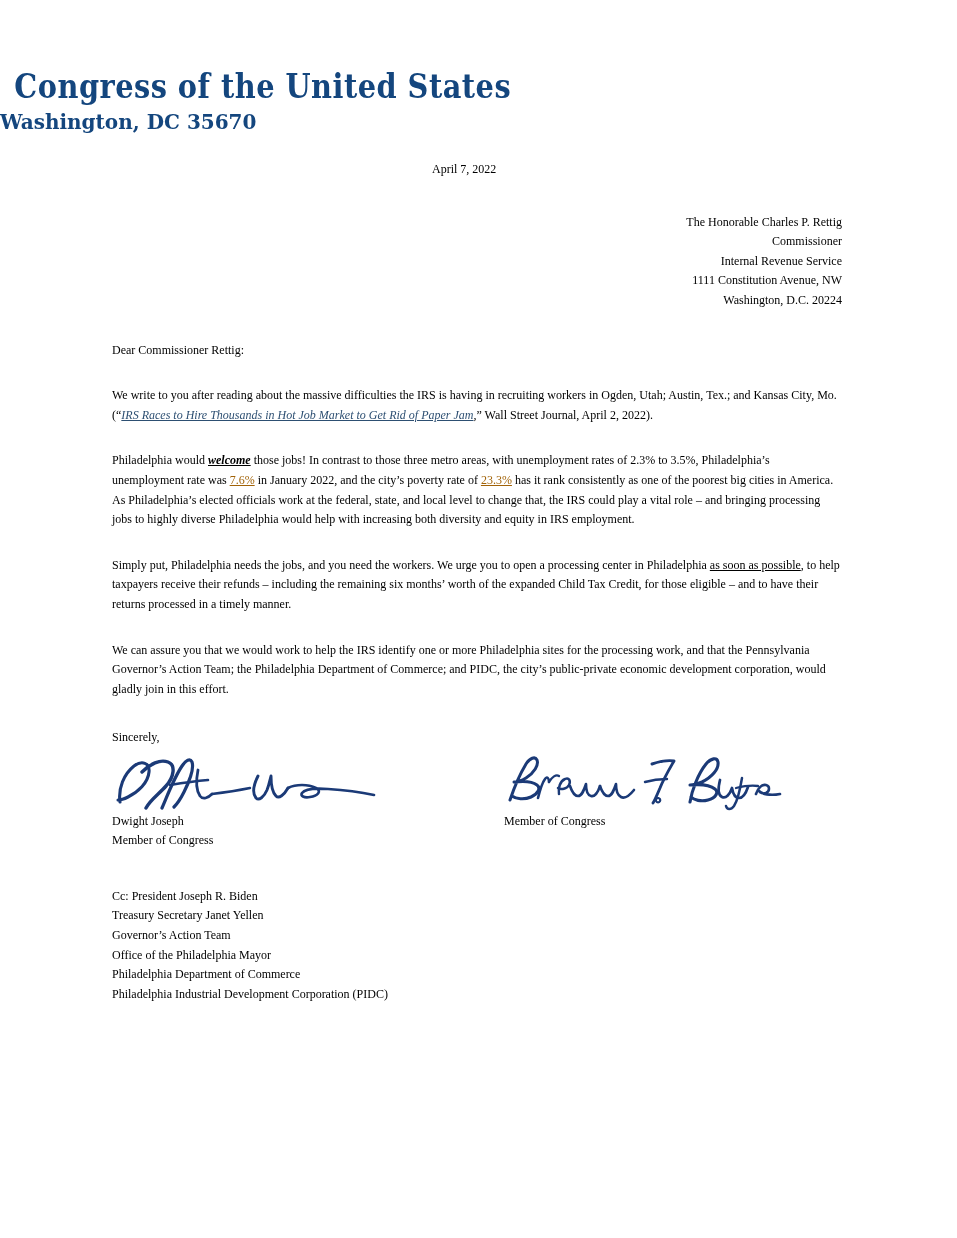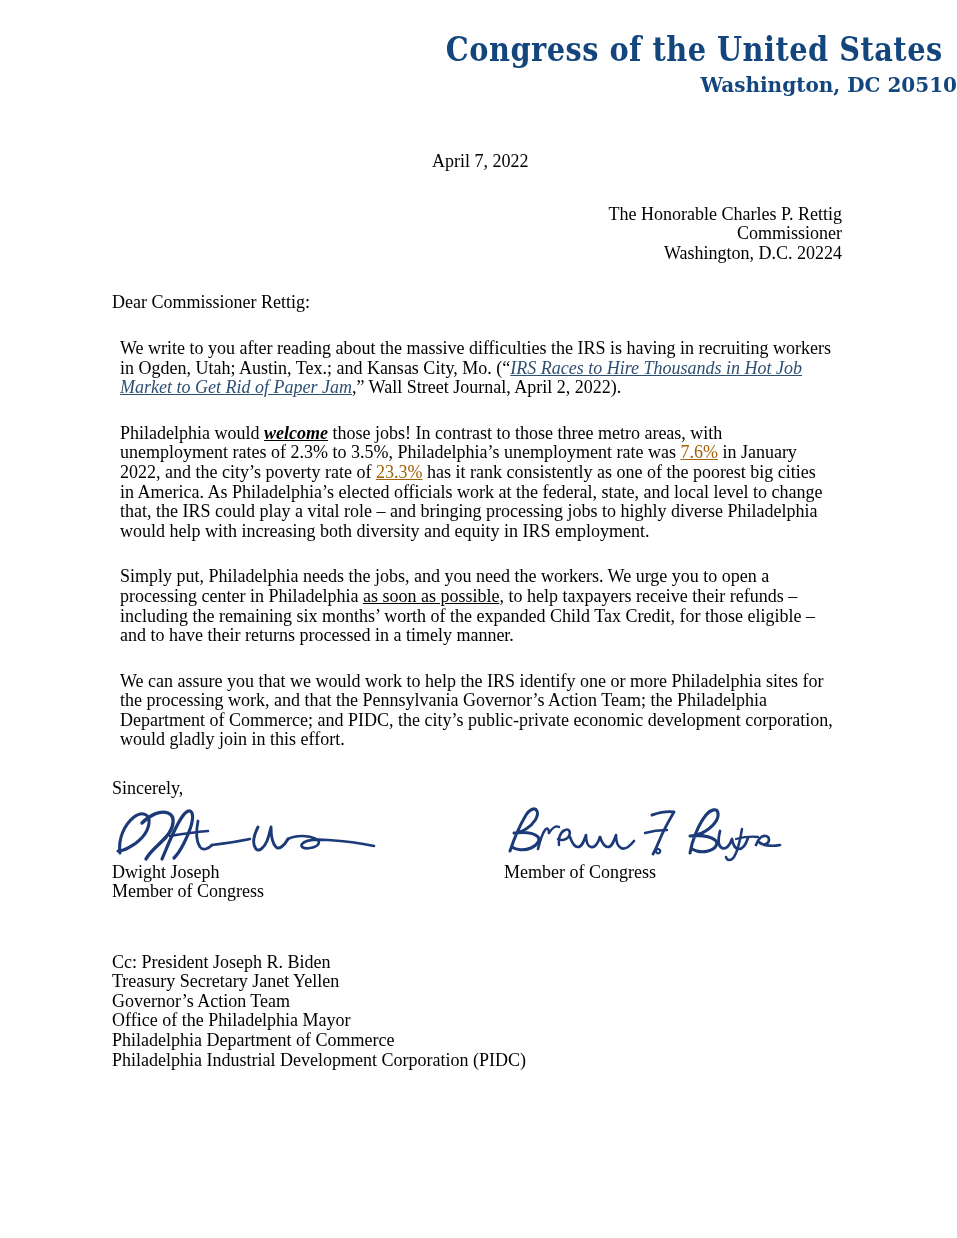--- a/index.html
+++ b/index.html
@@ -20,22 +20,22 @@
   .page {
     width: 957px;
     height: 1238px;
     position: relative;
     background: #ffffff;
     box-sizing: border-box;
   }
 
   
   .letterhead {
-    text-align: right;
-    padding-top: 33px;
+    text-align: left;
+    padding-top: 70px;
   }
   .letterhead-title {
     font-family: "DejaVu Serif", "Liberation Serif", serif;
     font-weight: 700;
     font-size: 33px;
     letter-spacing: 0.5px;
     color: #14467e;
     line-height: 1.05;
     font-stretch: condensed;
     transform: scaleX(0.97);
@@ -46,41 +46,41 @@
     font-size: 20px;
     color: #14467e;
     margin-top: 7px;
     line-height: 1.05;
   }
 
   
   .body-block {
     position: absolute;
     left: 112px;
-    top: 0;
+    top: 8px;
     width: 730px;
-    font-size: 18px;
+    font-size: 12px;
     line-height: 19.6px;
   }
 
   .date-line {
     margin-top: 152px;
     padding-left: 320px;
   }
 
   .addressee {
     margin-top: 33px;
     text-align: right;
   }
   .addressee div { line-height: 19.6px; }
 
   .salutation { margin-top: 30px; }
 
   p.para {
-    margin: 8px;
+    margin: 0;
     padding: 0;
     margin-top: 26px;
     text-align: left;
     line-height: 19.6px;
   }
 
   b, strong { font-weight: 400; }
 
   .link {
     color: #2d4f72;
@@ -118,40 +118,42 @@
     width: 290px;
     position: relative;
     overflow: visible;
   }
   .sig-ink svg { display: block; }
 
   .sig-name  { line-height: 19.6px; }
   .sig-title { line-height: 19.6px; }
 
   
-  .cc-block { margin-top: 36px; }
+  .cc-block { margin-top: 21px; }
   .cc-block div { line-height: 19.6px; }
 </style>
 </head>
 <body>
 
 <div class="page">
 
   <div class="letterhead">
     <div class="letterhead-title">Congress of the United States</div>
-    <div class="letterhead-sub">Washington, DC 20510</div>
+    <div class="letterhead-sub">Washington, DC 35670</div>
   </div>
 
   <div class="body-block">
 
     <div class="date-line">April 7, 2022</div>
 
     <div class="addressee">
       <div>The Honorable Charles P. Rettig</div>
       <div>Commissioner</div>
+      <div>Internal Revenue Service</div>
+      <div>1111 Constitution Avenue, NW</div>
       <div>Washington, D.C. 20224</div>
     </div>
 
     <div class="salutation">Dear Commissioner Rettig:</div>
 
     <p class="para"><span>We write to you after reading about the massive difficulties the IRS is having in recruiting workers in Ogden, Utah; Austin, Tex.; and Kansas City, Mo. (“</span><span class="link">IRS Races to Hire Thousands in Hot Job Market to Get Rid of Paper Jam</span><span>,” Wall Street Journal, April 2, 2022).</span></p>
 
     <p class="para"><b>Philadelphia would </b><span class="bui">welcome</span><b> those jobs!</b><span> In contrast to those three metro areas, with unemployment rates of 2.3% to 3.5%, Philadelphia’s unemployment rate was </span><span class="stat-link">7.6%</span><span> in January 2022, and the city’s poverty rate of </span><span class="stat-link">23.3%</span><span> has it rank consistently as one of the poorest big cities in America. As Philadelphia’s elected officials work at the federal, state, and local level to change that, the IRS could play a vital role – and bringing processing jobs to highly diverse Philadelphia would help with increasing both diversity and equity in IRS employment.</span></p>
 
     <p class="para"><b>Simply put, Philadelphia needs the jobs, and you need the workers.</b><span> We urge you to open a processing center in Philadelphia </span><span class="u-plain">as soon as possible</span><span>, to help taxpayers receive their refunds – including the remaining six months’ worth of the expanded Child Tax Credit, for those eligible – and to have their returns processed in a timely manner.</span></p>

